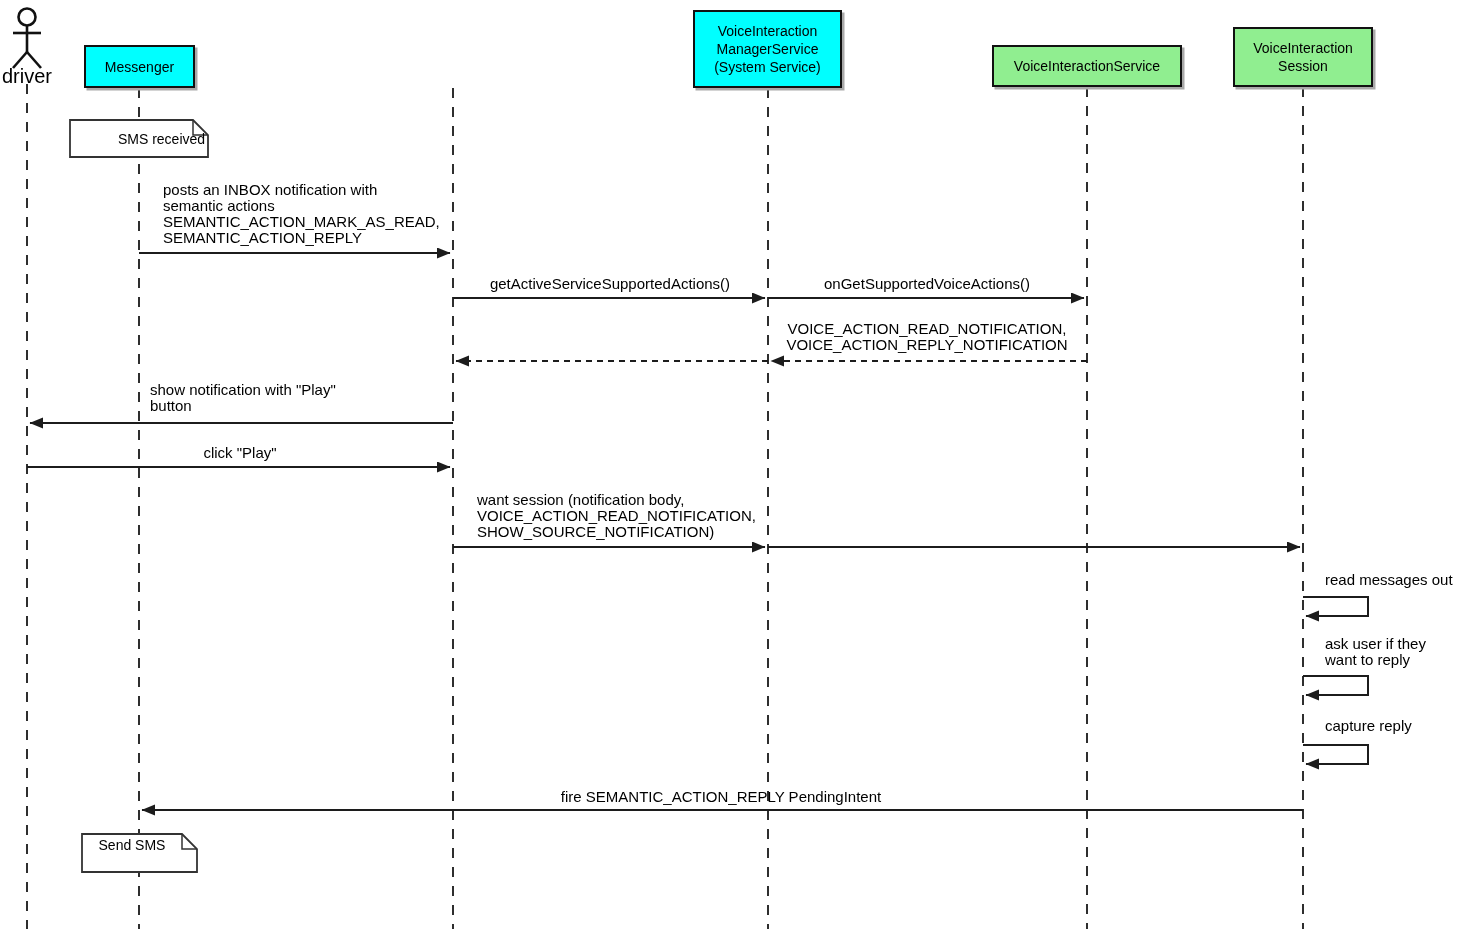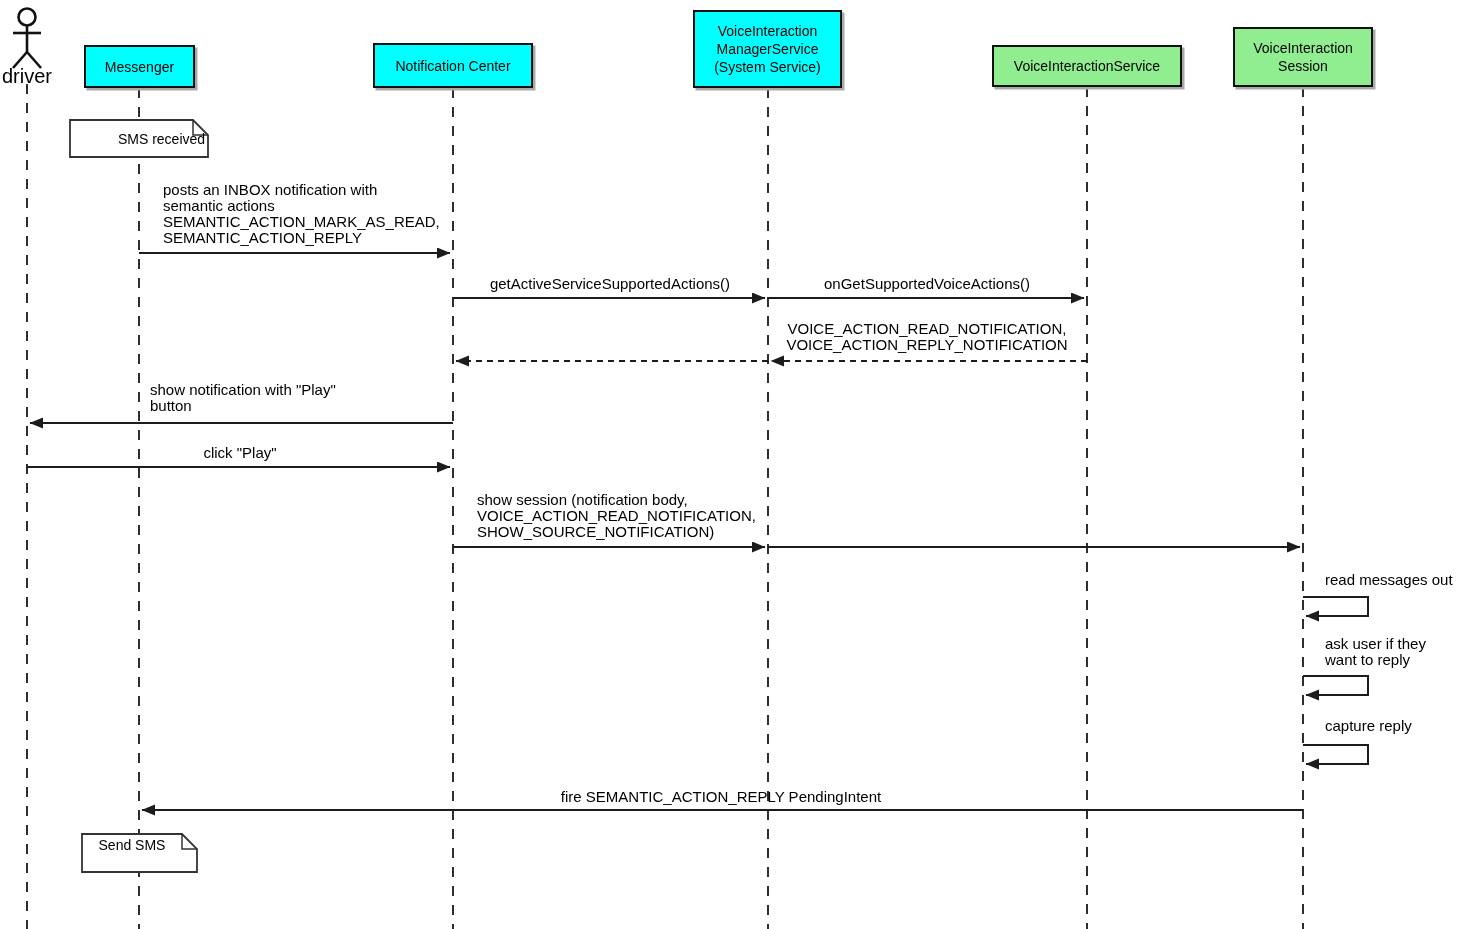--- a/index.html
+++ b/index.html
@@ -77,21 +77,20 @@
 
     <path class="noteshape" d="M70,120 H193 L208,135 V157 H70 Z"></path>
     <path class="notefold" d="M193,120 V135 H208"></path>
     <path class="noteshape" d="M82,834 H182 L197,849 V872 H82 Z"></path>
     <path class="notefold" d="M182,834 V849 H197"></path>
   </svg>
 
   <div class="label center" style="left:27px; top:68px; font-size:20px;">driver</div>
 
   <div class="pbox" style="left: 84px; top: 45px; width: 111px; height: 43px; background: rgb(0, 255, 255);">Messenger</div>
-  <div class="pbox" style="left: 373px; top: 43px; width: 160px; height: 45px; background: rgb(0, 255, 255);">Notification Center</div>
   <div class="pbox" style="left: 693px; top: 10px; width: 149px; height: 78px; background: rgb(0, 255, 255);">VoiceInteraction
 ManagerService
 (System Service)</div>
   <div class="pbox" style="left: 992px; top: 45px; width: 190px; height: 42px; background: rgb(144, 238, 144);">VoiceInteractionService</div>
   <div class="pbox" style="left: 1233px; top: 27px; width: 140px; height: 60px; background: rgb(144, 238, 144);">VoiceInteraction
 Session</div>
 
   <div class="notelabel" style="left:70px; top:120px; width:123px; height:37px;padding-left:30px;">SMS received</div>
   <div class="notelabel" style="left:82px; top:834px; width:100px; height:22px;">Send SMS</div>
 
@@ -99,21 +98,21 @@
 semantic actions
 SEMANTIC_ACTION_MARK_AS_READ,
 SEMANTIC_ACTION_REPLY</div>
   <div class="label center" style="left:610px; top:276px;">getActiveServiceSupportedActions()</div>
   <div class="label center" style="left:927px; top:276px;">onGetSupportedVoiceActions()</div>
   <div class="label center" style="left:927px; top:321px;">VOICE_ACTION_READ_NOTIFICATION,
 VOICE_ACTION_REPLY_NOTIFICATION</div>
   <div class="label" style="left:150px; top:382px;">show notification with "Play"
 button</div>
   <div class="label center" style="left:240px; top:445px;">click "Play"</div>
-  <div class="label" style="left:477px; top:492px;">show session (notification body,
+  <div class="label" style="left:477px; top:492px;">want session (notification body,
 VOICE_ACTION_READ_NOTIFICATION,
 SHOW_SOURCE_NOTIFICATION)</div>
   <div class="label" style="left:1325px; top:572px;">read messages out</div>
   <div class="label" style="left:1325px; top:636px;">ask user if they
 want to reply</div>
   <div class="label" style="left:1325px; top:718px;">capture reply</div>
   <div class="label center" style="left:721px; top:789px;">fire SEMANTIC_ACTION_REPLY PendingIntent</div>
 
 </div>
 

